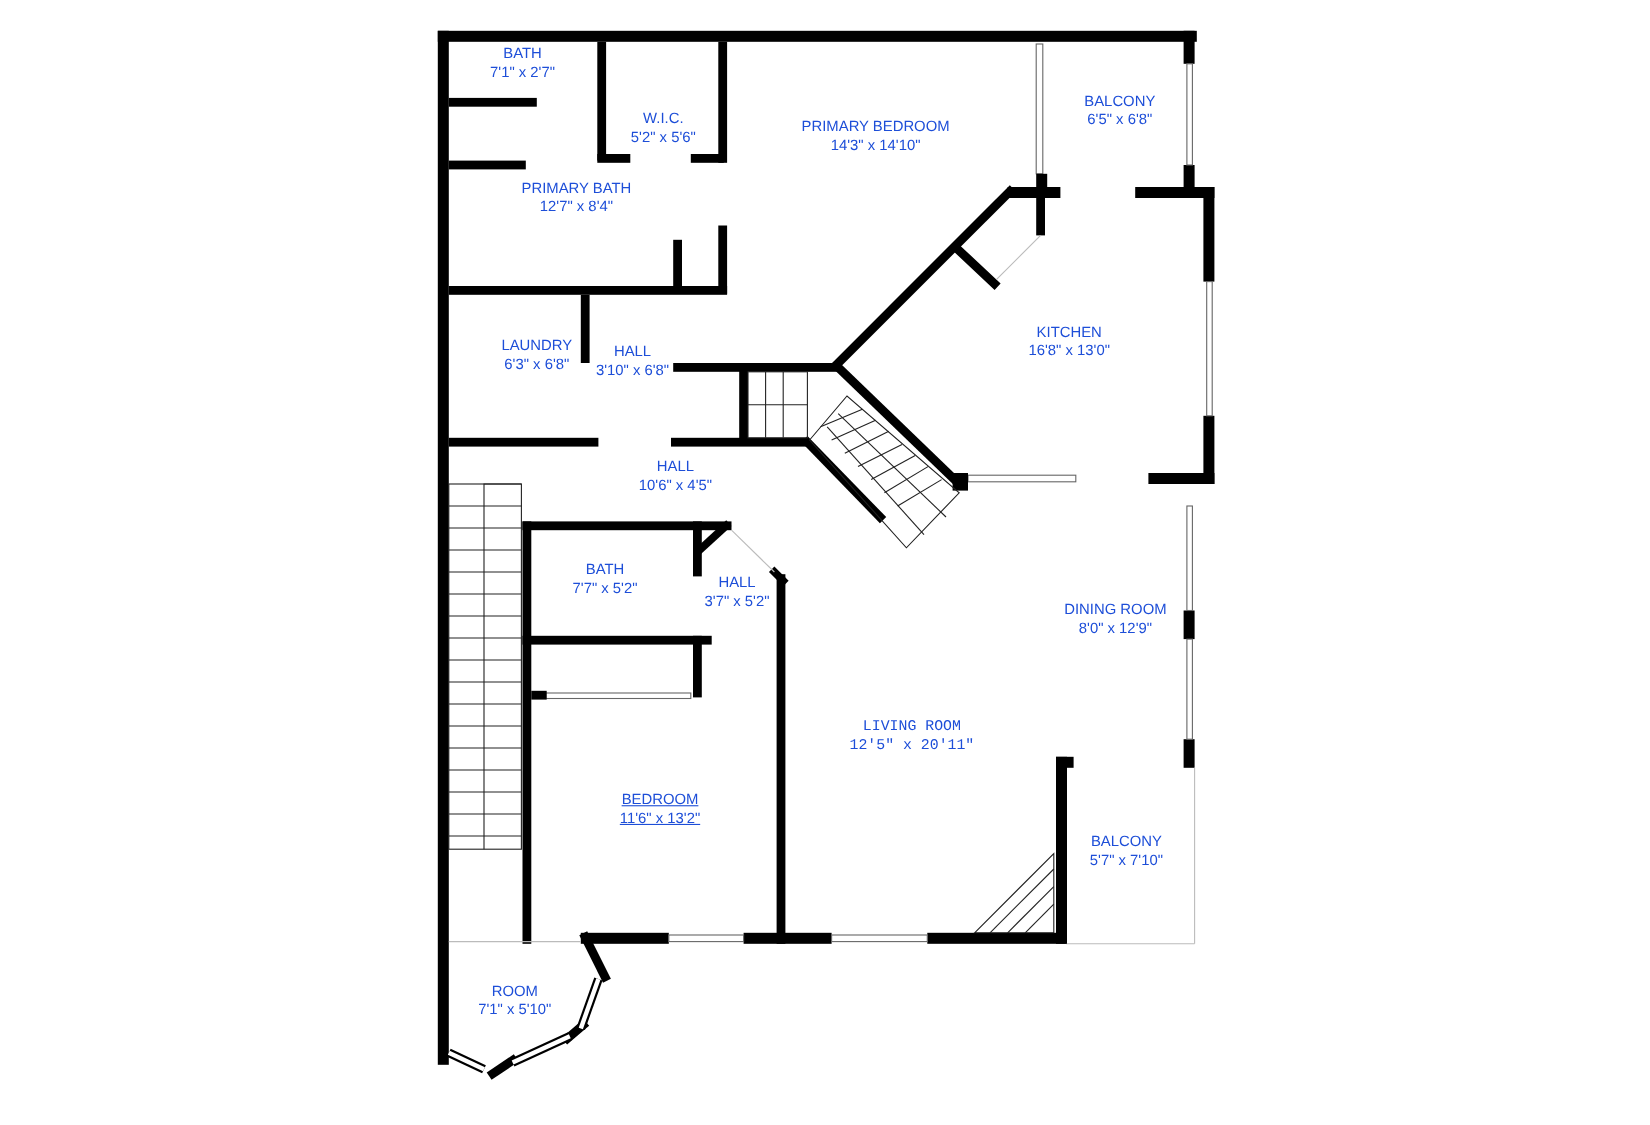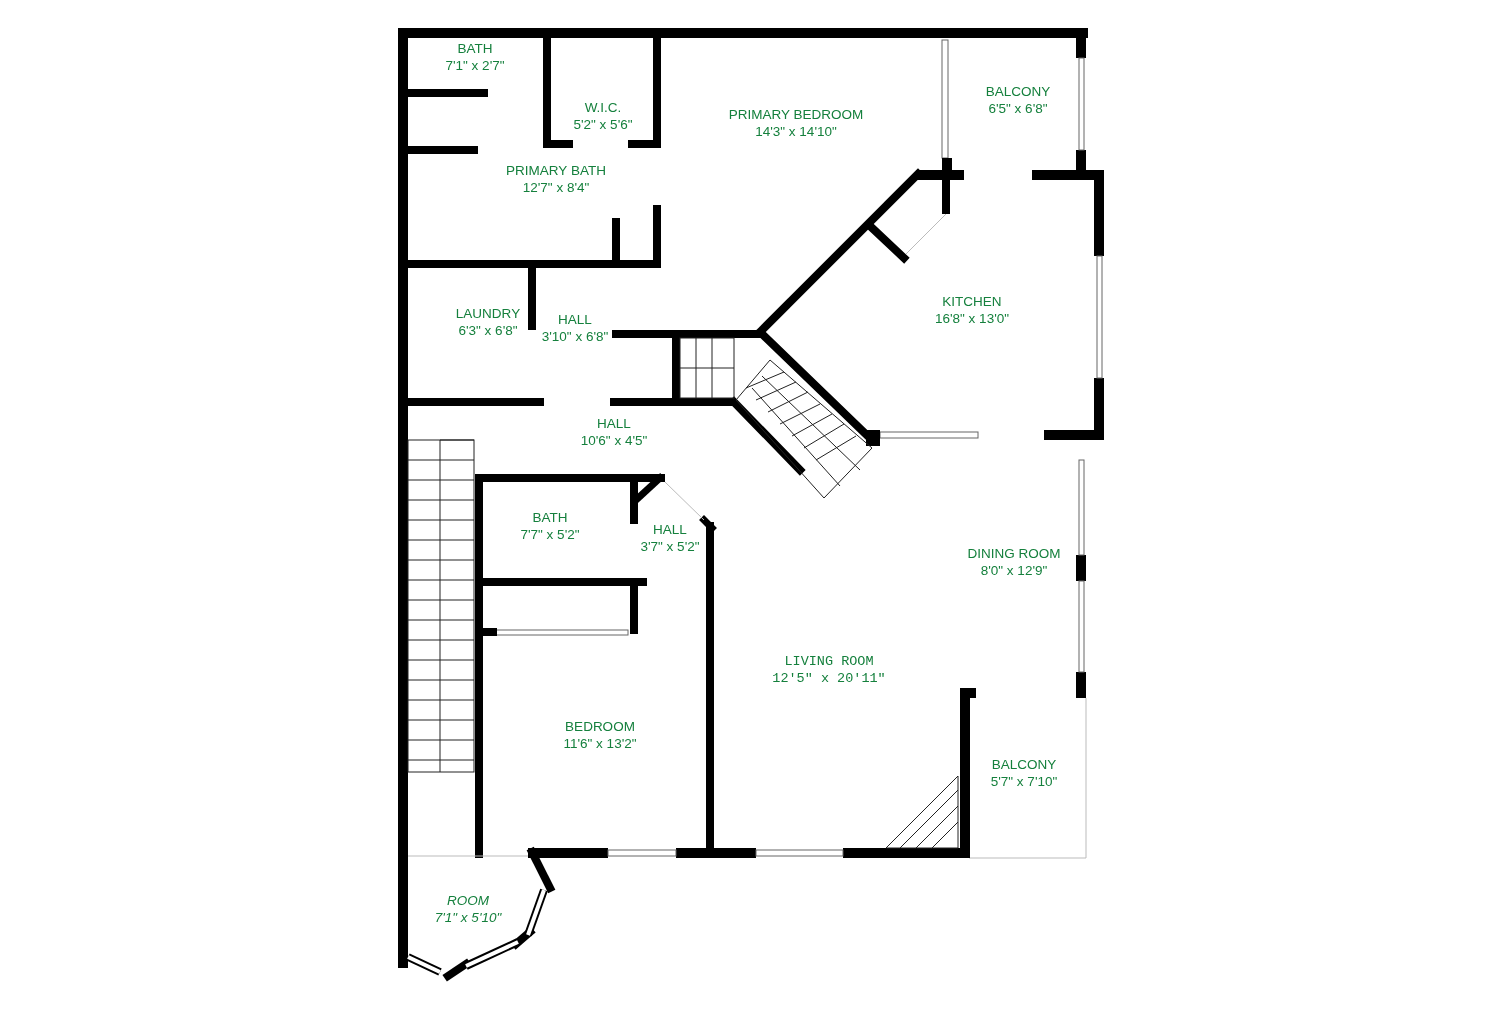--- a/index.html
+++ b/index.html
@@ -3,21 +3,21 @@
 <meta charset="utf-8">
 <style>
   html, body { margin:0; padding:0; background:#ffffff; }
   body { width:1500px; height:1023px; position:relative; overflow:hidden; font-family:"Liberation Sans", sans-serif; }
   svg { position:absolute; left:0; top:0; }
   .wall { fill:#000; }
   .w { stroke:#000; fill:none; stroke-linecap:square; }
   .thin { stroke:#bbb; stroke-width:1; fill:none; }
   .win { stroke:#666; stroke-width:1; fill:#fff; }
   .stair { stroke:#222; stroke-width:1; fill:none; }
-  .lbl { position:absolute; text-align:center; transform:translateX(-50%); font-size:13.5px; line-height:17px; color:#15803d; white-space:nowrap; }
+  .lbl { position:absolute; text-align:center; transform:translateX(-50%); font-size:13.5px; line-height:17px; color:#1d4ed8; white-space:nowrap; }
   .lbl span { display:block; }
 </style>
 </head>
 <body>
 
 <svg width="1500" height="1023" viewBox="0 0 1500 1023">
 
   <g>
     <rect class="wall" x="398" y="28" width="690" height="10"></rect>
     <rect class="wall" x="398" y="28" width="10" height="940"></rect>
@@ -152,21 +152,21 @@
       <span>5'2" x 5'6"</span>
     </div>
   <div class="lbl" style="left:796px;top:106px;">
       <span>PRIMARY BEDROOM</span>
       <span>14'3" x 14'10"</span>
     </div>
   <div class="lbl" style="left:1018px;top:83px;">
       <span>BALCONY</span>
       <span>6'5" x 6'8"</span>
     </div>
-  <div class="lbl" style="left:556px;top:162px;">
+  <div class="lbl" style="left:524px;top:162px;">
       <span>PRIMARY BATH</span>
       <span>12'7" x 8'4"</span>
     </div>
   <div class="lbl" style="left:488px;top:305px;">
       <span>LAUNDRY</span>
       <span>6'3" x 6'8"</span>
     </div>
   <div class="lbl" style="left:575px;top:311px;">
       <span>HALL</span>
       <span>3'10" x 6'8"</span>
@@ -188,25 +188,25 @@
       <span>3'7" x 5'2"</span>
     </div>
   <div class="lbl" style="left:1014px;top:545px;">
       <span>DINING ROOM</span>
       <span>8'0" x 12'9"</span>
     </div>
   <div class="lbl" style="left:829px;top:653px;font-family:Liberation Mono, monospace;">
       <span>LIVING ROOM</span>
       <span>12'5" x 20'11"</span>
     </div>
-  <div class="lbl" style="left:600px;top:718px;">
+  <div class="lbl" style="left:600px;top:718px;text-decoration:underline;">
       <span>BEDROOM</span>
       <span>11'6" x 13'2"</span>
     </div>
   <div class="lbl" style="left:1024px;top:756px;">
       <span>BALCONY</span>
       <span>5'7" x 7'10"</span>
     </div>
-  <div class="lbl" style="left:468px;top:892px;font-style:italic;">
+  <div class="lbl" style="left:468px;top:892px;">
       <span>ROOM</span>
       <span>7'1" x 5'10"</span>
     </div>
 </div>
 
 </body></html>

